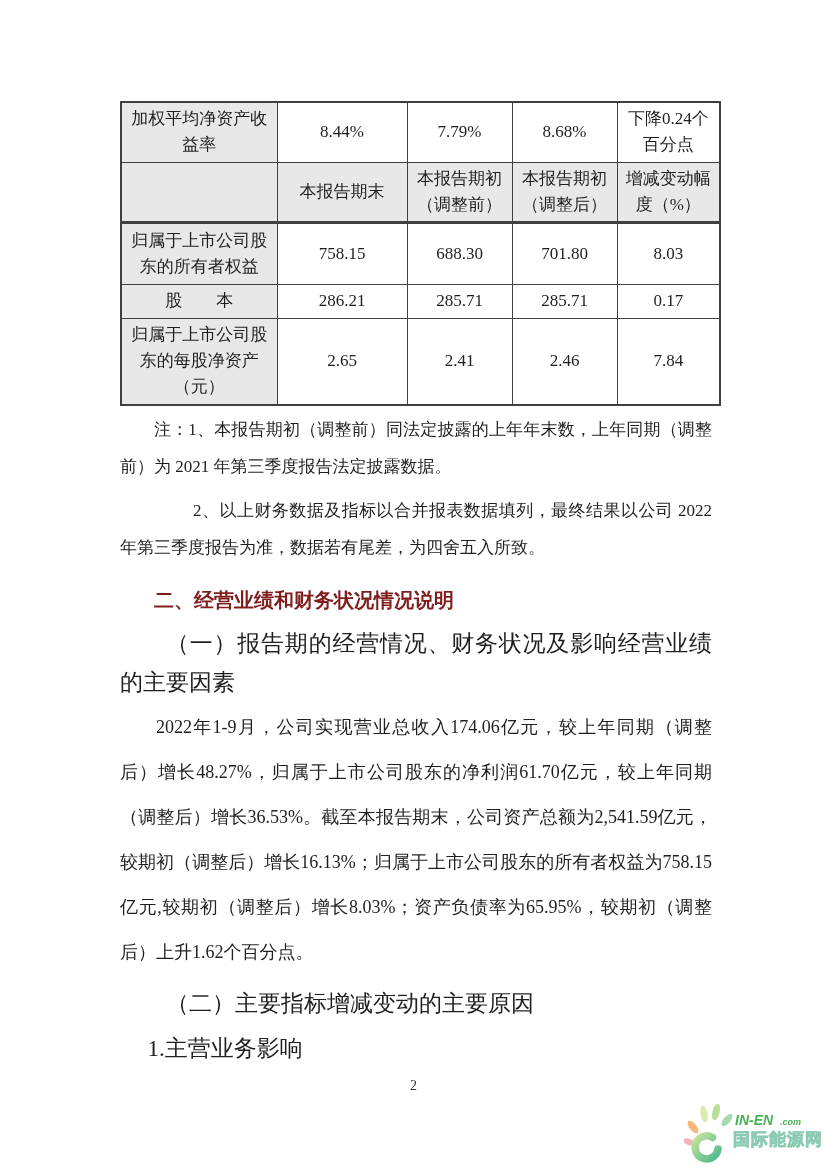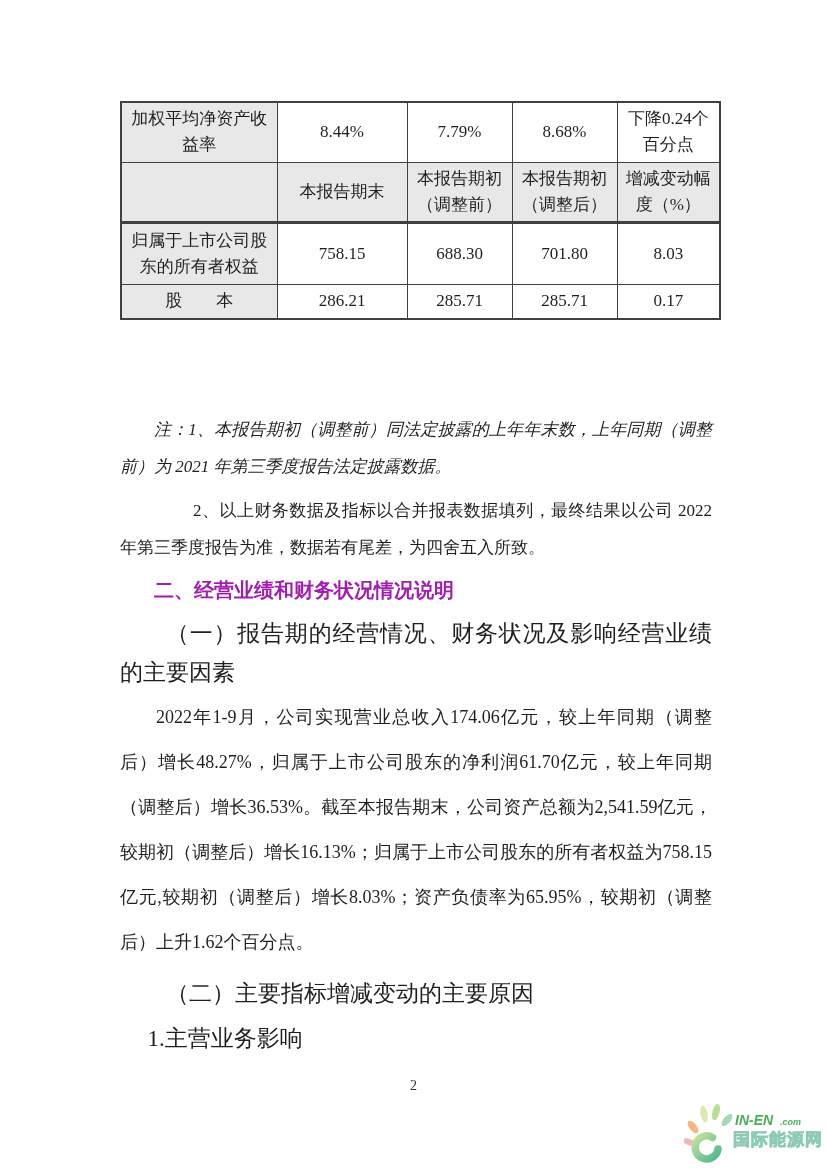--- a/index.html
+++ b/index.html
@@ -45,30 +45,30 @@
     position: absolute;
     left: 120px;
     top: 403px;
     width: 592px;
   }
   p.note {
     font-size: 17px;
     line-height: 37px;
     text-align: justify;
   }
-  p.note.n1 { margin-top: 8px; text-indent: 2em; font-style: italic; }
+  p.note.n1 { margin-top: 8px; text-indent: 2em; }
   p.note.n2 { margin-top: 7px; text-indent: 4.3em; }
   h2.sec {
-    margin-top: 9px;
+    margin-top: 19px;
     font-family: "Liberation Sans", "DejaVu Sans", sans-serif;
     font-weight: bold;
     font-size: 20px;
     line-height: 30px;
     text-indent: 1.7em;
-    color: #a21caf;
+    color: #7f1d1d;
   }
   p.kai {
     margin-top: 9px;
     font-size: 23px;
     line-height: 39px;
     text-align: justify;
     text-indent: 2em;
   }
   p.para {
     margin-top: 3px;
@@ -145,20 +145,27 @@
       <td>688.30</td>
       <td>701.80</td>
       <td>8.03</td>
     </tr>
     <tr class="r5">
       <td class="lbl">股　　本</td>
       <td>286.21</td>
       <td>285.71</td>
       <td>285.71</td>
       <td>0.17</td>
+    </tr>
+    <tr class="r6">
+      <td class="lbl">归属于上市公司股东的每股净资产（元）</td>
+      <td>2.65</td>
+      <td>2.41</td>
+      <td>2.46</td>
+      <td>7.84</td>
     </tr>
   </tbody>
     </table>
 
   <div class="content">
     <p class="note n1">注：1、本报告期初（调整前）同法定披露的上年年末数，上年同期（调整前）为 2021 年第三季度报告法定披露数据。</p>
     <p class="note n2">2、以上财务数据及指标以合并报表数据填列，最终结果以公司 2022 年第三季度报告为准，数据若有尾差，为四舍五入所致。</p>
     <h2 class="sec">二、经营业绩和财务状况情况说明</h2>
     <p class="kai">（一）报告期的经营情况、财务状况及影响经营业绩的主要因素</p>
     <p class="para">2022年1-9月，公司实现营业总收入174.06亿元，较上年同期（调整后）增长48.27%，归属于上市公司股东的净利润61.70亿元，较上年同期（调整后）增长36.53%。截至本报告期末，公司资产总额为2,541.59亿元，较期初（调整后）增长16.13%；归属于上市公司股东的所有者权益为758.15亿元,较期初（调整后）增长8.03%；资产负债率为65.95%，较期初（调整后）上升1.62个百分点。</p>

